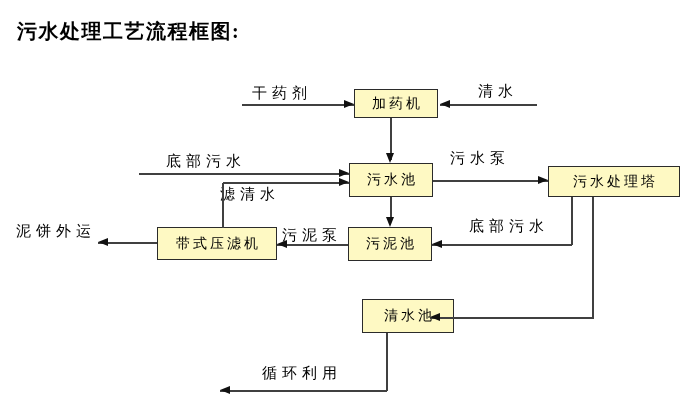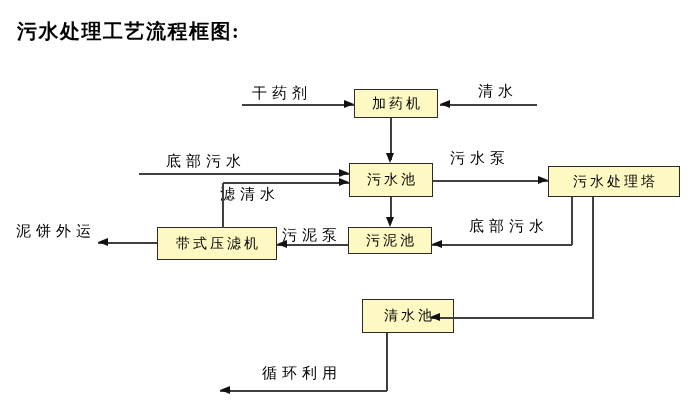--- a/index.html
+++ b/index.html
@@ -32,21 +32,21 @@
 </head>
 <body>
 
 <div class="stage">
 
   <div class="title">污水处理工艺流程框图:</div>
 
   <div class="node" style="left:354px;top:89px;width:84px;height:29px">加药机</div>
   <div class="node" style="left:349px;top:163px;width:84px;height:34px">污水池</div>
   <div class="node" style="left:548px;top:166px;width:132px;height:31px">污水处理塔</div>
-  <div class="node" style="left:348px;top:227px;width:84px;height:27px">污泥池</div>
+  <div class="node" style="left:348px;top:227px;width:84px;height:34px">污泥池</div>
   <div class="node" style="left:157px;top:227px;width:120px;height:33px">带式压滤机</div>
   <div class="node" style="left:362px;top:299px;width:92px;height:34px">清水池</div>
 
   <div class="lbl" style="left:252px;top:84px">干药剂</div>
   <div class="lbl" style="left:478px;top:82px">清水</div>
   <div class="lbl" style="left:166px;top:152px">底部污水</div>
   <div class="lbl" style="left:220px;top:185px">滤清水</div>
   <div class="lbl" style="left:450px;top:149px">污水泵</div>
   <div class="lbl" style="left:469px;top:217px">底部污水</div>
   <div class="lbl" style="left:282px;top:226px">污泥泵</div>

